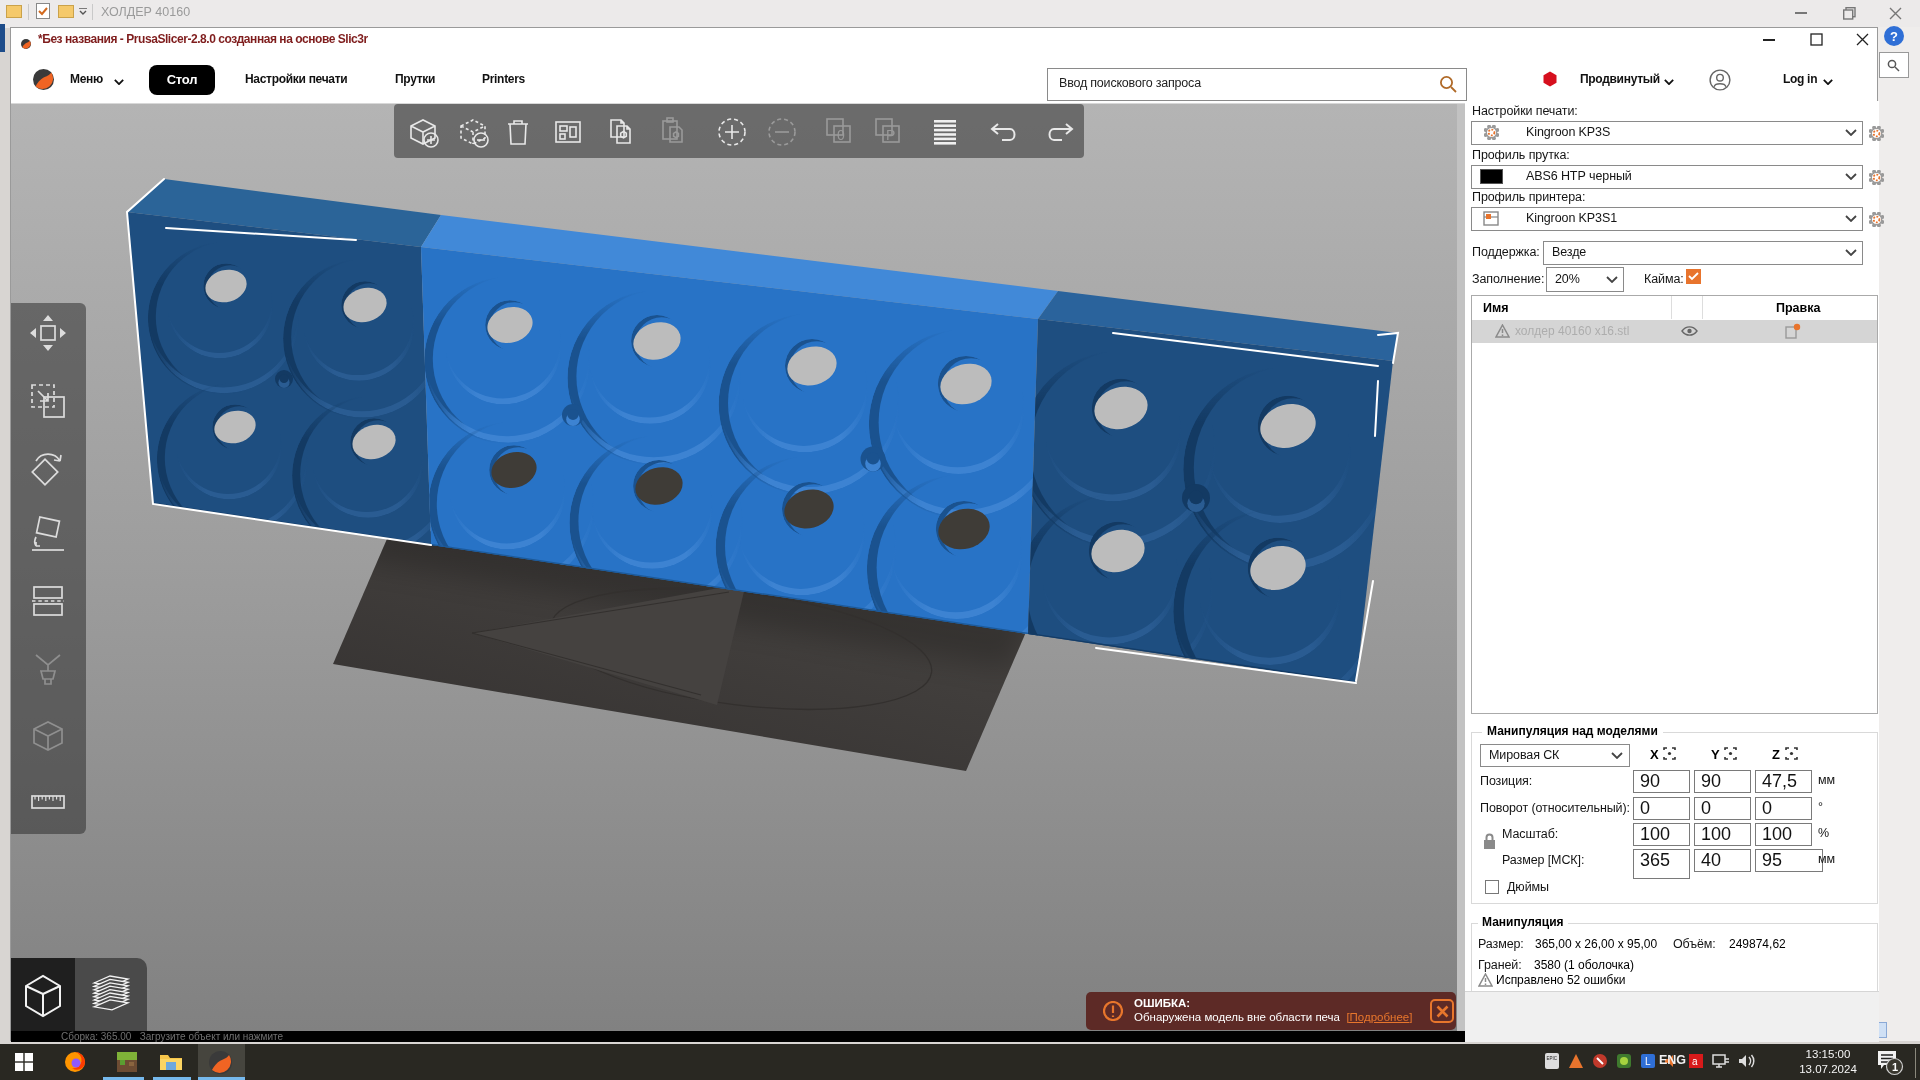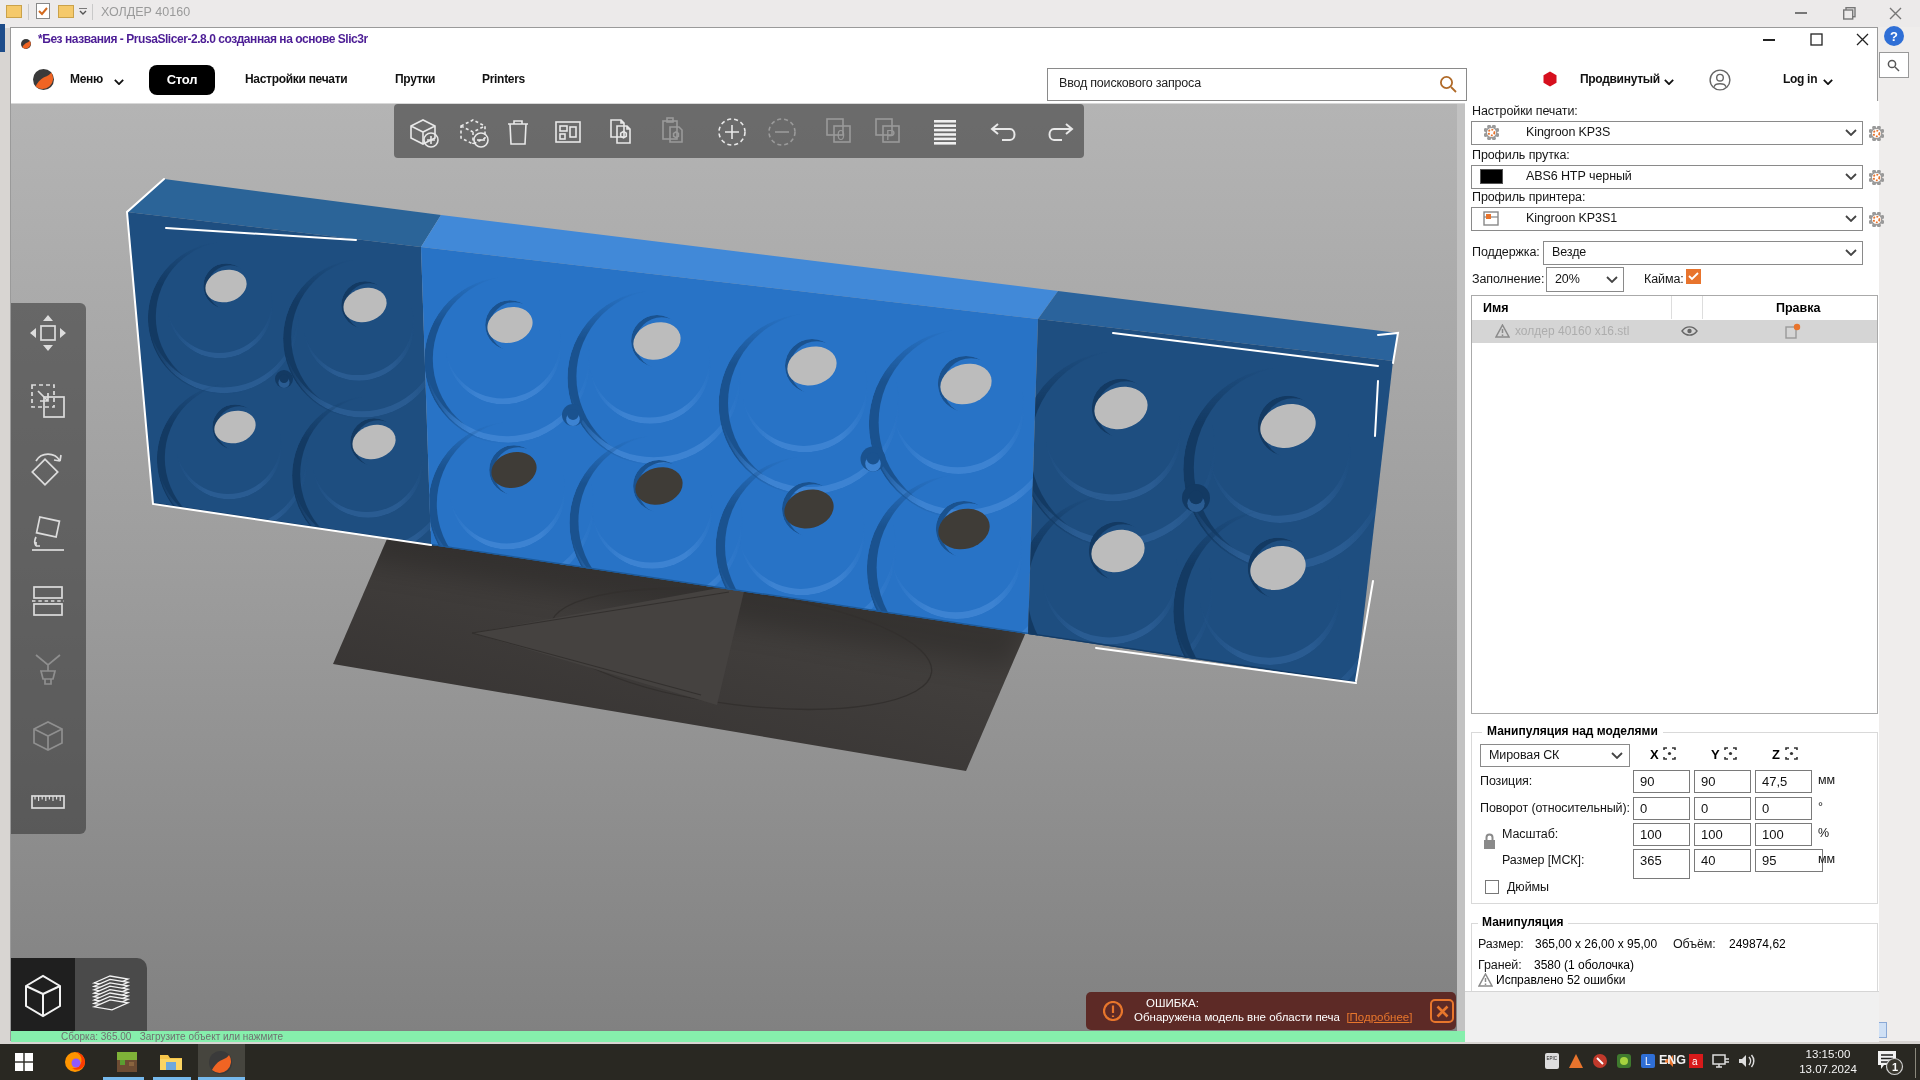--- a/index.html
+++ b/index.html
@@ -4,21 +4,21 @@
 * { margin:0; padding:0; box-sizing:border-box; }
 html,body { width:1920px; height:1080px; overflow:hidden;
   font-family:"Liberation Sans", sans-serif; background:#d8d5d2; }
 .abs { position:absolute; }
 #outerbar { position:absolute; left:0; top:0; width:1920px; height:28px; background:#eceaea; }
 #pw { position:absolute; left:10px; top:27px; width:1868px; height:1014px;
   background:#ffffff; border:1px solid #9a9a9a; }
 .toolbar { position:absolute; background:rgba(47,47,47,0.55); }
 .combo { position:absolute; background:#fff; border:1px solid #8a8a8a; }
 #taskbar { position:absolute; left:0; top:1044px; width:1920px; height:36px; background:#292822; }
-.num { position:absolute; border:1px solid #7a7a7a; background:#fff; font-size:13px;
+.num { position:absolute; border:1px solid #7a7a7a; background:#fff; font-size:18px;
   padding-left:6px; line-height:21px; color:#111; }
 .t13 { position:absolute; font-size:12.5px; letter-spacing:-0.1px; color:#141414; }
 .mi  { position:absolute; font-size:12px; letter-spacing:-0.3px; font-weight:bold; color:#111; }
 </style></head>
 <body>
 <div id="outerbar">
     <div class="abs" style="left:6px;top:5px;width:16px;height:13px;background:#f5c96a;border:1px solid #caa24a"></div>
     <div class="abs" style="left:28px;top:4px;width:1px;height:16px;background:#c9c9c9"></div>
     <div class="abs" style="left:36px;top:3px;width:14px;height:16px;background:#fff;border:1px solid #888"></div>
     <svg class="abs" style="left:37px;top:5px" width="12" height="12" viewBox="0 0 12 12">
@@ -50,21 +50,21 @@
     <circle cx="5" cy="5" r="3.6" fill="none" stroke="#555" stroke-width="1.5"></circle>
     <path d="M8 8 L12 12" stroke="#555" stroke-width="1.5"></path>
   </svg>
 <div class="abs" style="left:1855px;top:1022px;width:14px;height:16px;background:#fff;border:1px solid #8aa9d6"></div>
 <div class="abs" style="left:1873px;top:1022px;width:14px;height:16px;background:#cfe0f5;border:1px solid #8aa9d6"></div>
 <div id="pw">
     <div class="abs" style="left:10px;top:7px"><svg width="10" height="10" viewBox="0 0 10 10" style="">
         <circle cx="5.0" cy="5.0" r="5.0" fill="#3a3a3a"></circle>
         <path d="M 1.3 8.299999999999999 A 5.0 5.0 0 0 0 8.7 1.7000000000000002 C 6.800000000000001 4.5 4.2 2.8000000000000003 1.3 8.299999999999999 Z" fill="#f06423"></path>
       </svg></div>
-    <div class="abs" style="left:27px;top:4px;font-size:12px;letter-spacing:-0.45px;color:#4c1d95;font-weight:bold">*Без названия - PrusaSlicer-2.8.0 созданная на основе Slic3r</div>
+    <div class="abs" style="left:27px;top:4px;font-size:12px;letter-spacing:-0.45px;color:#7f1d1d;font-weight:bold">*Без названия - PrusaSlicer-2.8.0 созданная на основе Slic3r</div>
     <svg class="abs" style="left:1752px;top:11px" width="12" height="2" viewBox="0 0 12 2">
       <rect width="12" height="2" fill="#222"></rect>
     </svg>
     <svg class="abs" style="left:1799px;top:5px" width="13" height="13" viewBox="0 0 13 13">
       <rect x="1" y="1" width="11" height="11" fill="none" stroke="#222" stroke-width="1.3"></rect>
     </svg>
     <svg class="abs" style="left:1845px;top:5px" width="13" height="13" viewBox="0 0 13 13">
       <path d="M1 1 L12 12 M12 1 L1 12" stroke="#222" stroke-width="1.3"></path>
     </svg>
     <div class="abs" style="left:22px;top:41px"><svg width="21" height="21" viewBox="0 0 21 21" style="">
@@ -690,29 +690,29 @@
     <svg class="abs" style="left:78px;top:940px" width="44" height="50" viewBox="0 0 42 50">
       <path d="M4 15.0 L20 8.0 L38 11.0 L22 18.0 Z" fill="#4a4a4a" stroke="#f2f2f2" stroke-width="1.3"></path>
       <path d="M4 18.4 L20 11.4 L38 14.4 L22 21.4 Z" fill="#4a4a4a" stroke="#f2f2f2" stroke-width="1.3"></path>
       <path d="M4 21.8 L20 14.8 L38 17.8 L22 24.8 Z" fill="#4a4a4a" stroke="#f2f2f2" stroke-width="1.3"></path>
       <path d="M4 25.2 L20 18.2 L38 21.2 L22 28.2 Z" fill="#4a4a4a" stroke="#f2f2f2" stroke-width="1.3"></path>
       <path d="M4 28.6 L20 21.6 L38 24.6 L22 31.6 Z" fill="#4a4a4a" stroke="#f2f2f2" stroke-width="1.3"></path>
       <path d="M4 32.0 L20 25.0 L38 28.0 L22 35.0 Z" fill="#4a4a4a" stroke="#f2f2f2" stroke-width="1.3"></path>
       <path d="M4 35.4 L20 28.4 L38 31.4 L22 38.4 Z" fill="#4a4a4a" stroke="#f2f2f2" stroke-width="1.3"></path>
       <path d="M4 38.8 L20 31.8 L38 34.8 L22 41.8 Z" fill="#4a4a4a" stroke="#f2f2f2" stroke-width="1.3"></path>
     </svg>
-    <div class="abs" style="left:0;top:1003px;width:1454px;height:11px;background:#86efac;overflow:hidden">
+    <div class="abs" style="left:0;top:1003px;width:1454px;height:11px;background:#000000;overflow:hidden">
       <div class="abs" style="left:50px;top:0px;font-size:10px;color:#707070">Сборка: 365.00&nbsp;&nbsp;&nbsp;Загрузите объект или нажмите</div>
     </div>
     <div class="abs" style="left:1075px;top:964px;width:370px;height:38px;background:#5d2a26;border-radius:5px">
       <svg class="abs" style="left:17px;top:9px" width="20" height="20" viewBox="0 0 20 20">
         <circle cx="10" cy="10" r="9" fill="none" stroke="#e8762c" stroke-width="2.2"></circle>
         <path d="M10 4.5 V12 M10 14.5 V16" stroke="#e8762c" stroke-width="2.2"></path>
       </svg>
-      <div class="abs" style="left:60px;top:5px;font-size:11.5px;color:#fff;font-weight:normal">ОШИБКА:</div>
+      <div class="abs" style="left:48px;top:5px;font-size:11.5px;color:#fff;font-weight:bold">ОШИБКА:</div>
       <div class="abs" style="left:48px;top:19px;font-size:11.5px;color:#fff">Обнаружена модель вне области печа&nbsp;&nbsp;<span style="color:#e8762c;text-decoration:underline">[Подробнее]</span></div>
       <div class="abs" style="left:344px;top:7px;width:24px;height:24px;border:2px solid #e8762c;border-radius:5px"></div>
       <svg class="abs" style="left:350px;top:13px" width="13" height="13" viewBox="0 0 13 13">
         <path d="M1.5 1.5 L11.5 11.5 M11.5 1.5 L1.5 11.5" stroke="#e8762c" stroke-width="2.6"></path>
       </svg>
     </div>
     <div class="abs" style="left:1454px;top:73px;width:414px;height:941px;background:#fff">
       <div class="t13" style="left:7px;top:3px">Настройки печати:</div>
       <div class="combo" style="left:6px;top:20px;width:392px;height:24px"></div>
       <div class="abs" style="left:19px;top:24px"><svg width="15" height="15" viewBox="0 0 15 15" style="">

